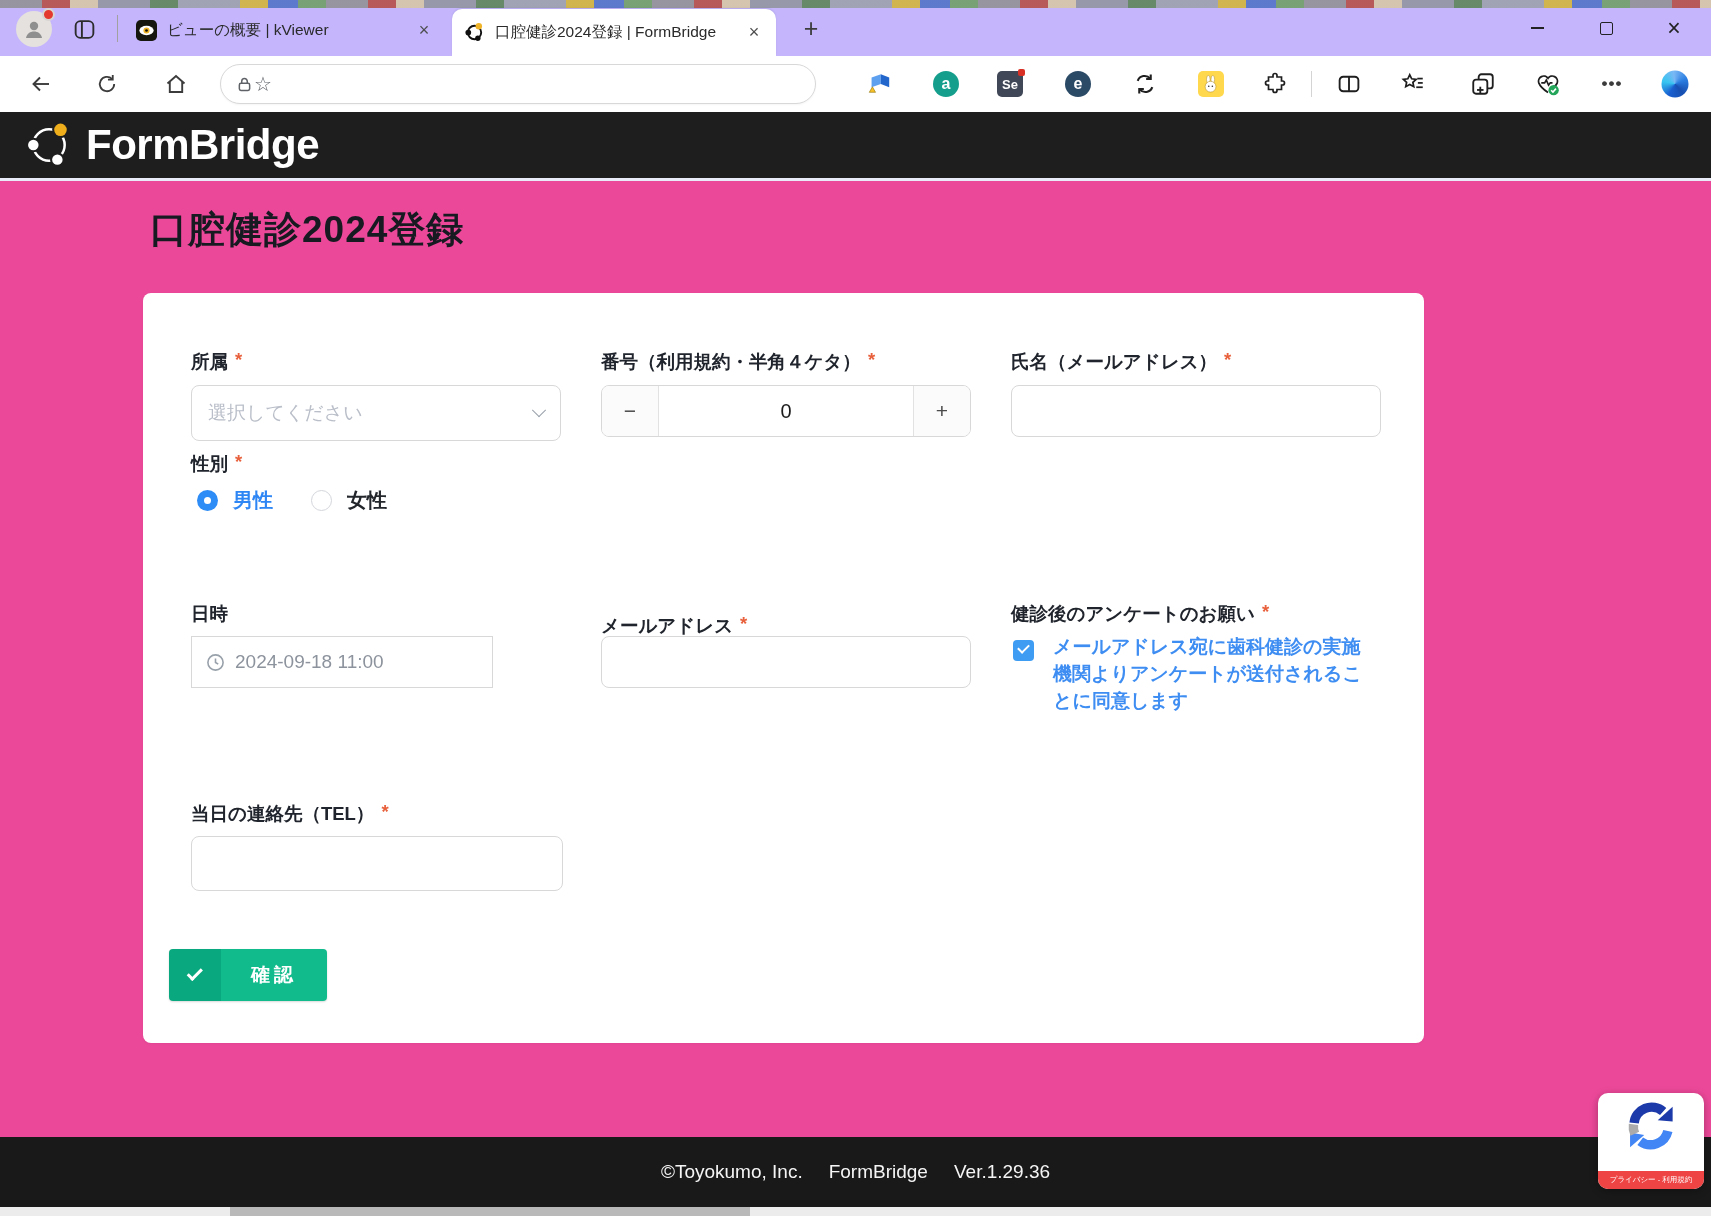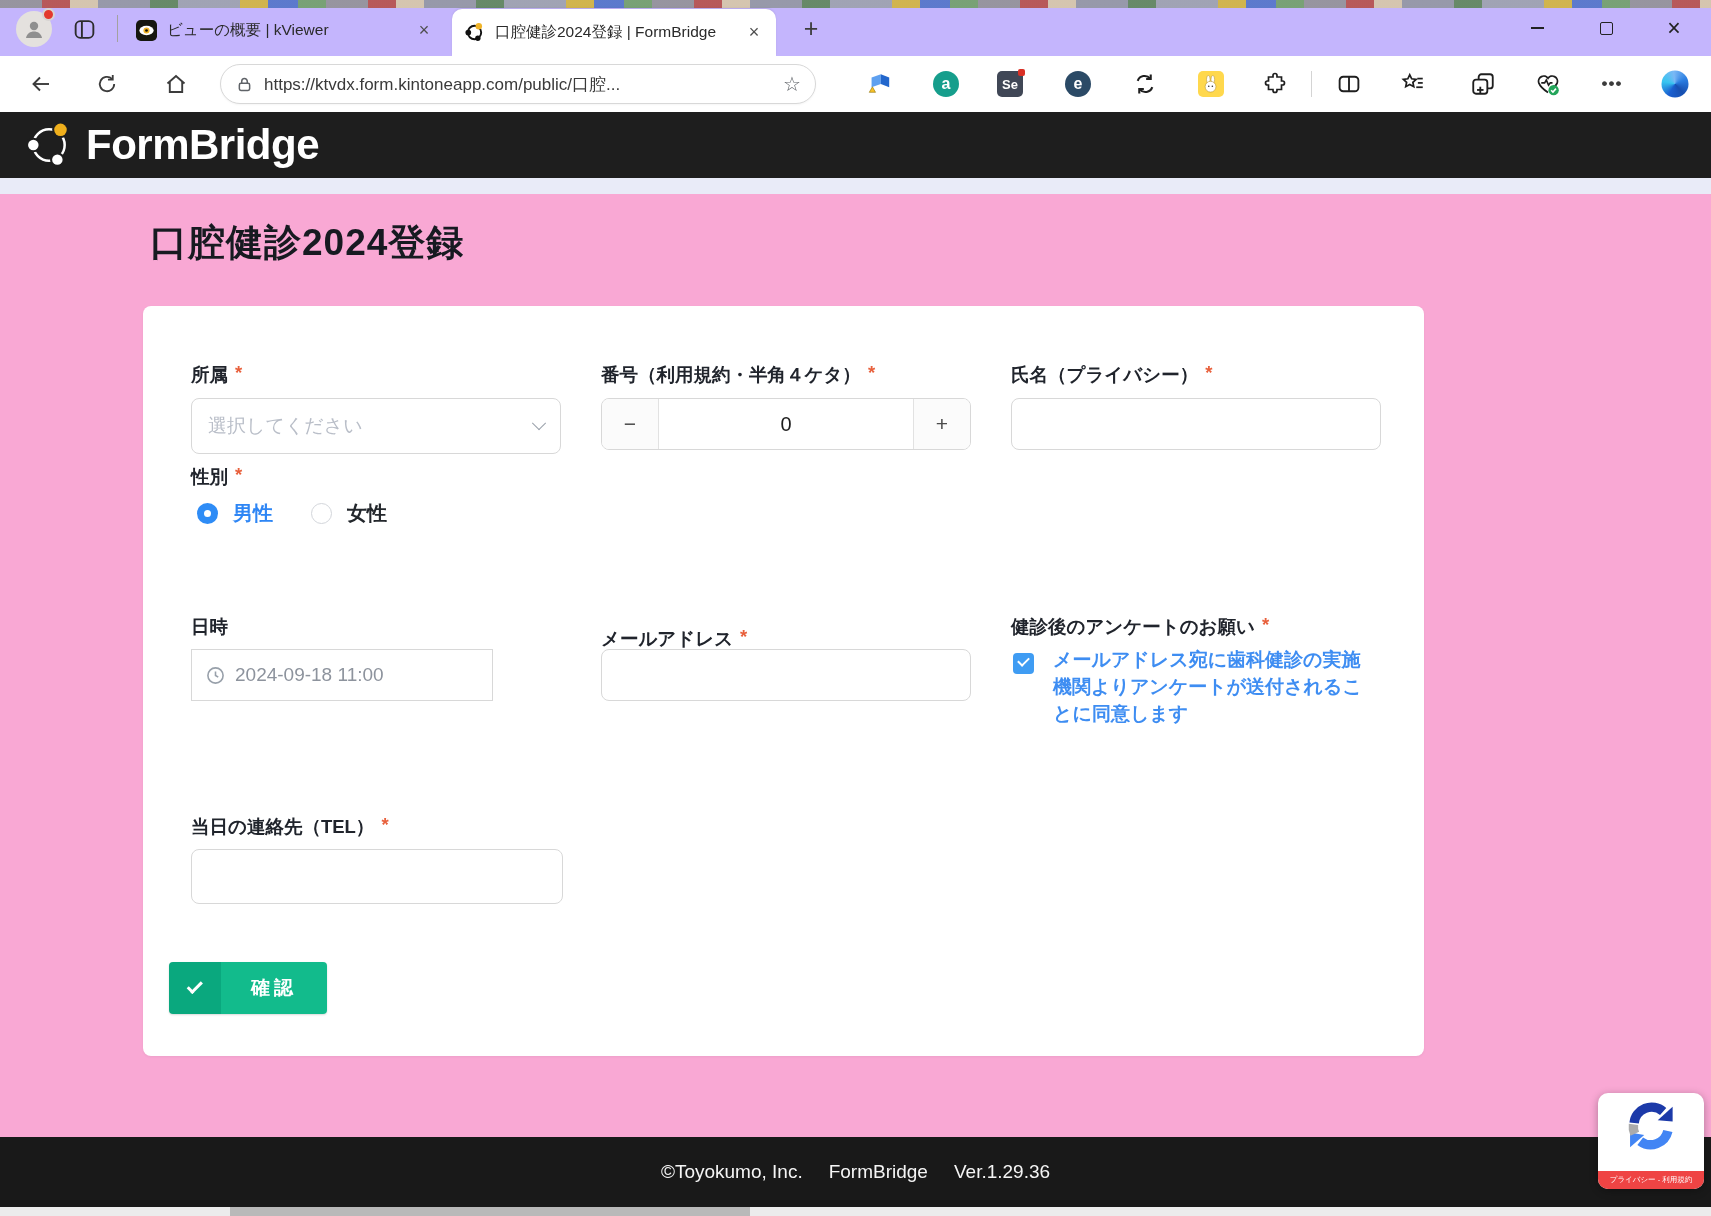--- a/index.html
+++ b/index.html
@@ -38,21 +38,21 @@
   .more-dots { font-size:17px; font-weight:bold; color:#3c3c3c; letter-spacing:1px; }
   .copilot { width:27px; height:27px; border-radius:50%;
     background:conic-gradient(from 210deg,#1a5fd0,#36c5f0,#7ab8f5,#2a7de1,#174fb0,#1a5fd0); }
 
   
   .brandbar { position:absolute; top:112px; left:0; right:0; height:66px; background:#1e1e1e; display:flex; align-items:center; }
   .brand-logo { margin-left:26px; }
   .brand-name { color:#ffffff; font-size:42px; font-weight:700; margin-left:14px; letter-spacing:-.5px; }
 
   
-  .page { position:absolute; top:194px; left:0; right:0; height:959px; background:#f9a8d4; }
+  .page { position:absolute; top:181px; left:0; right:0; height:959px; background:#ec4899; }
   .page-title { position:absolute; left:150px; top:24px; font-size:37px; font-weight:800; color:#171a21; letter-spacing:1px; }
   .card { position:absolute; left:143px; top:112px; width:1281px; height:750px; background:#ffffff; border-radius:8px; box-shadow:0 1px 3px rgba(0,0,0,.05); }
 
   .f-label { position:absolute; font-size:18.5px; font-weight:700; color:#20242c; white-space:nowrap; }
   .req { color:#e8603c; margin-left:7px; font-weight:700; position:relative; top:-2px; }
   .t-input { position:absolute; height:52px; border:1px solid #d8d8d8; border-radius:8px; background:#fff; font-size:19px; color:#20242c; padding:0 14px; outline:none; font-family:inherit; }
   .selectbox { position:absolute; height:56px; border:1px solid #d8d8d8; border-radius:8px; background:#fff; display:flex; align-items:center; padding:0 16px; }
   .ph { font-size:19px; color:#b9bec8; flex:1; }
   .chev { width:10px; height:10px; border-right:1.6px solid #9aa1ab; border-bottom:1.6px solid #9aa1ab; transform:rotate(45deg) translate(-2px,-2px); }
 
@@ -172,21 +172,20 @@
         <path d="M3.5 11.5 12 4l8.5 7.5"></path>
           <path d="M5.8 10v10h12.4V10"></path>
       </svg>
     </div>
 
     <div class="urlpill">
       <svg width="19" height="19" viewBox="0 0 24 24" fill="none" stroke="#5f6368" stroke-width="1.9">
         <rect x="5.5" y="10.5" width="13" height="9" rx="2"></rect>
         <path d="M8.5 10.5V8a3.5 3.5 0 0 1 7 0v2.5"></path>
       </svg>
-      <span class="url-text">https://ktvdx.form.kintoneapp.com/public/口腔...</span>
       <span class="pill-star">☆</span>
     </div>
 
     <div class="tbi" style="left:879px;">
       <svg width="26" height="26" viewBox="0 0 28 28">
         <path d="M6 7l10-3.5V14L6 17.5z" fill="#5ea0f0"></path>
         <path d="M16 3.5 25 7v10.5L16 14z" fill="#2266cc"></path>
         <path d="M3.5 23l3.4-6 3.4 6z" fill="#f6c026" stroke="#8a6d00" stroke-width=".6"></path>
       </svg>
     </div>
@@ -285,21 +284,21 @@
 
     <div class="card">
 
       <div class="f-label" style="left:48px; top:56px;">
         <span>所属</span><span class="req">*</span>
       </div>
       <div class="f-label" style="left:458px; top:56px;">
         <span>番号（利用規約・半角４ケタ）</span><span class="req">*</span>
       </div>
       <div class="f-label" style="left:868px; top:56px;">
-        <span>氏名（プライバシー）</span><span class="req">*</span>
+        <span>氏名（メールアドレス）</span><span class="req">*</span>
       </div>
 
       <div class="selectbox" style="left:48px; top:92px; width:370px;">
         <span class="ph">選択してください</span>
         <span class="chev"></span>
       </div>
 
       <div class="stepper" style="left:458px; top:92px; width:370px;">
         <button class="step-seg minus">−</button>
         <div class="step-val">0</div>

